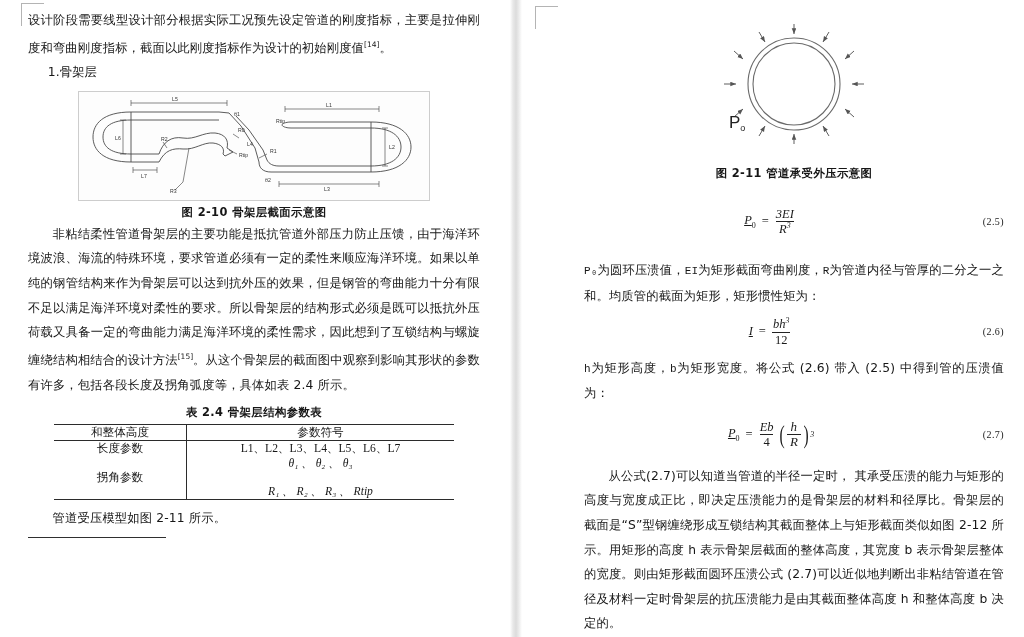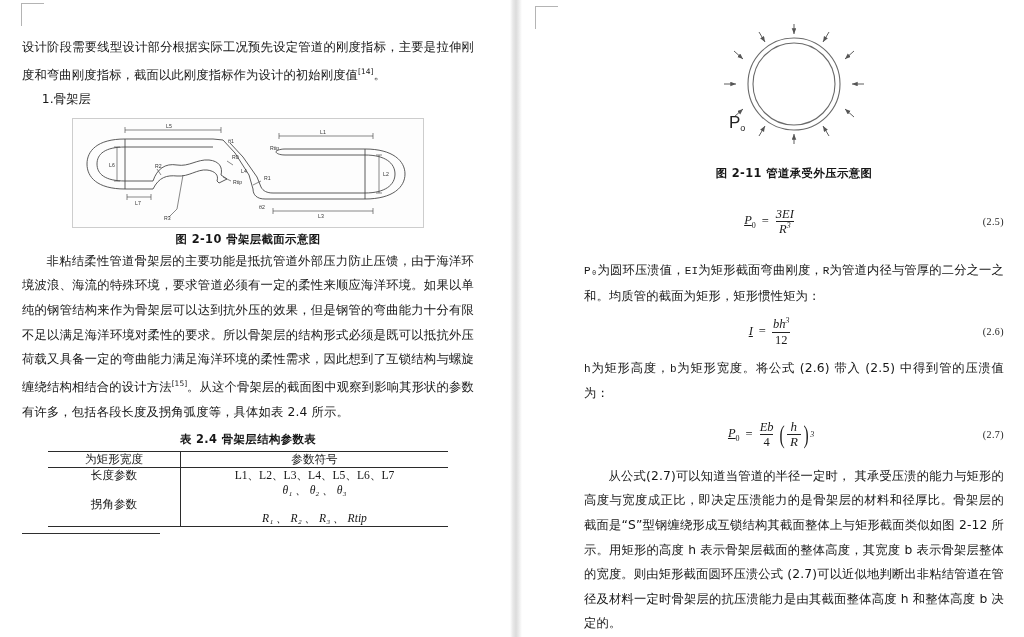--- a/index.html
+++ b/index.html
@@ -30,24 +30,23 @@
   .page-left { width: 510px; }
   .gutter {
     width: 12px;
     height: 637px;
     background: linear-gradient(to right, #ffffff 0%, #e8e8e8 25%, #dcdcdc 50%, #ececec 75%, #ffffff 100%);
   }
   .page-right { width: 502px; }
 
   .page-inner-left {
     position: absolute;
-    left: 22px;
+    left: 28px;
     top: 8px;
     width: 452px;
-    margin-top: 27px;
   }
   .page-inner-right {
     position: absolute;
     left: 62px;
     top: 8px;
     width: 420px;
   }
 
   
   .crop-mark {
@@ -304,37 +303,38 @@
         </div>
         <div class="fig-caption cjk">图 2-10 骨架层截面示意图</div>
       </div>
 
       <p class="body-text cjk indent"><span>非粘结柔性管道骨架层的主要功能是抵抗管道外部压力防止压馈，由于海洋环境波浪、海流的特殊环境，要求管道必须有一定的柔性来顺应海洋环境。如果以单纯的钢管结构来作为骨架层可以达到抗外压的效果，但是钢管的弯曲能力十分有限不足以满足海洋环境对柔性的要求。所以骨架层的结构形式必须是既可以抵抗外压荷载又具备一定的弯曲能力满足海洋环境的柔性需求，因此想到了互锁结构与螺旋缠绕结构相结合的设计方法</span><sup class="ref">[15]</sup><span>。从这个骨架层的截面图中观察到影响其形状的参数有许多，包括各段长度及拐角弧度等，具体如表 2.4 所示。</span></p>
 
       <div class="tbl-caption cjk">表 2.4  骨架层结构参数表</div>
       <table class="param-table">
         <tbody>
           <tr>
-            <td class="tt-top tt-mid tt-vline col-name cell-pad cjk">为矩形宽度</td>
+            <td class="tt-top tt-mid tt-vline col-name cell-pad cjk">和整体高度</td>
             <td class="tt-top tt-mid cell-pad cjk">参数符号</td>
           </tr>
           <tr>
             <td class="tt-vline cell-pad cjk">长度参数</td>
             <td class="cell-pad sym">L1、L2、L3、L4、L5、L6、L7</td>
           </tr>
           <tr>
             <td class="tt-vline tt-bottom cell-pad-tall cjk">拐角参数</td>
             <td class="tt-bottom cell-pad-tall">
               <div class="sym sym-i" style="padding-bottom:13px;">θ₁ 、 θ₂ 、 θ₃</div>
               <div class="sym sym-i">R₁ 、 R₂ 、 R₃ 、 Rtip</div>
             </td>
           </tr>
         </tbody>
       </table>
 
+      <p class="body-text cjk indent" style="margin-top:6px;">管道受压模型如图 2-11 所示。</p>
       <div class="footnote-rule"></div>
 
     </div>
   </div>
 
   <div class="gutter"></div>
 
   <div class="page page-right">
     <div class="crop-mark crop-right" style="left:13px;top:6px;"></div>
 

